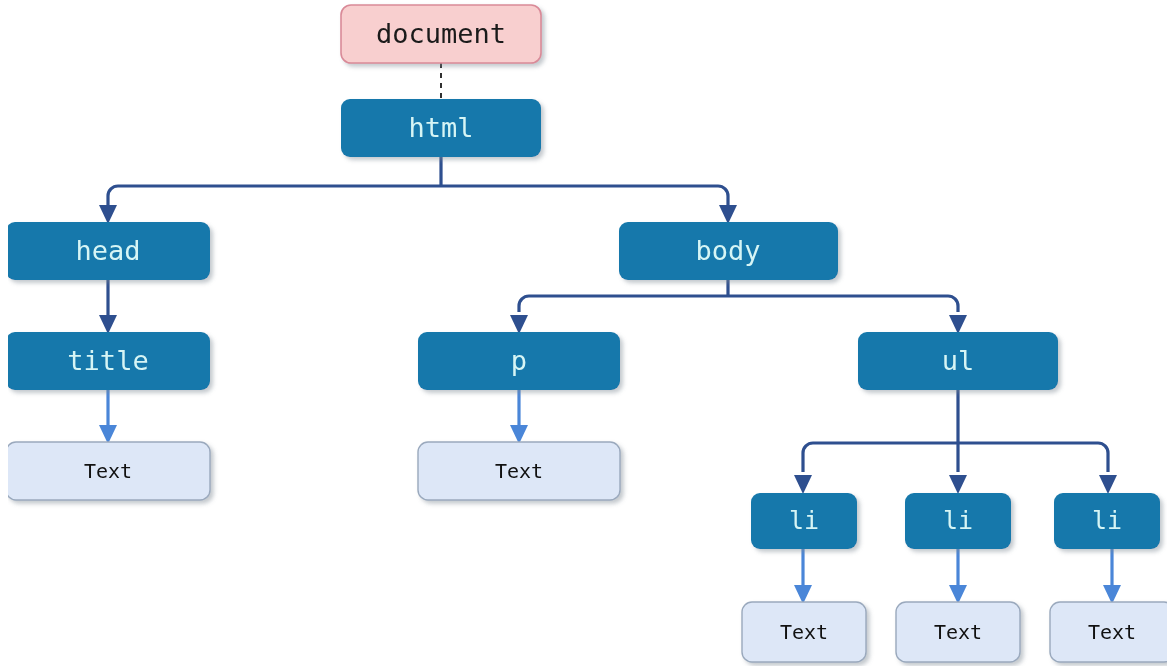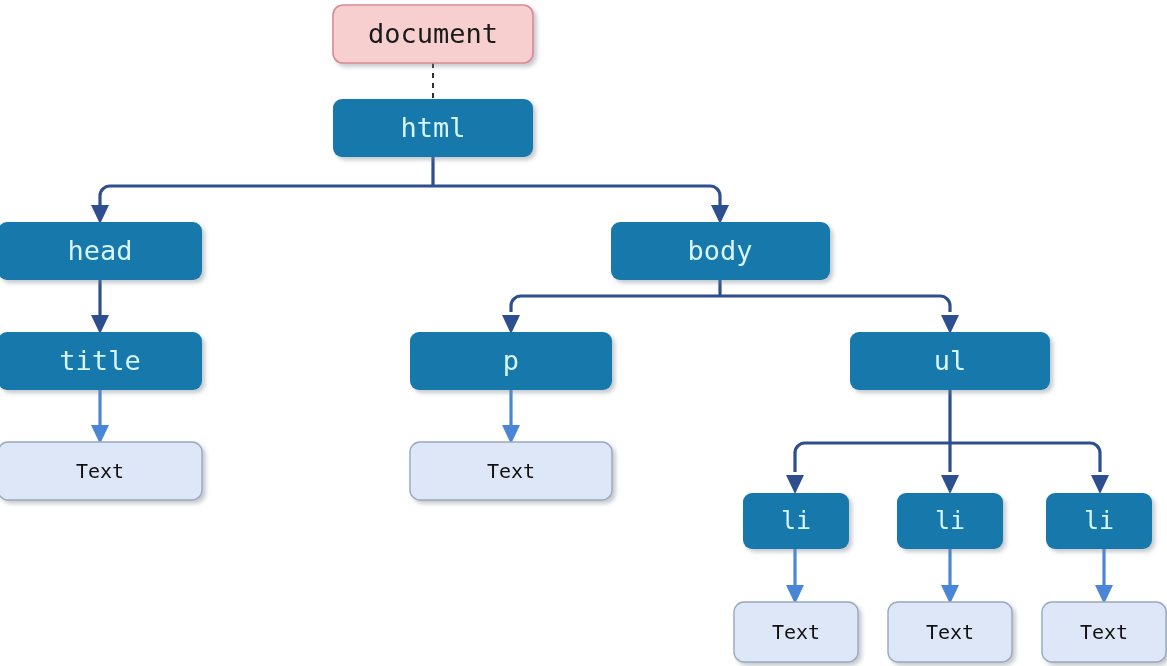--- a/index.html
+++ b/index.html
@@ -9,21 +9,21 @@
   }
   body {
     width: 1167px;
     height: 666px;
     position: relative;
     overflow: hidden;
     font-family: "DejaVu Sans Mono", monospace;
   }
   #diagram-root {
     position: absolute;
-    left: 0;
+    left: 8px;
     top: 0;
     width: 1004px;
     height: 666px;
   }
   svg.dom-tree {
     display: block;
     width: 1167px;
     height: 666px;
   }
   .node-label {

